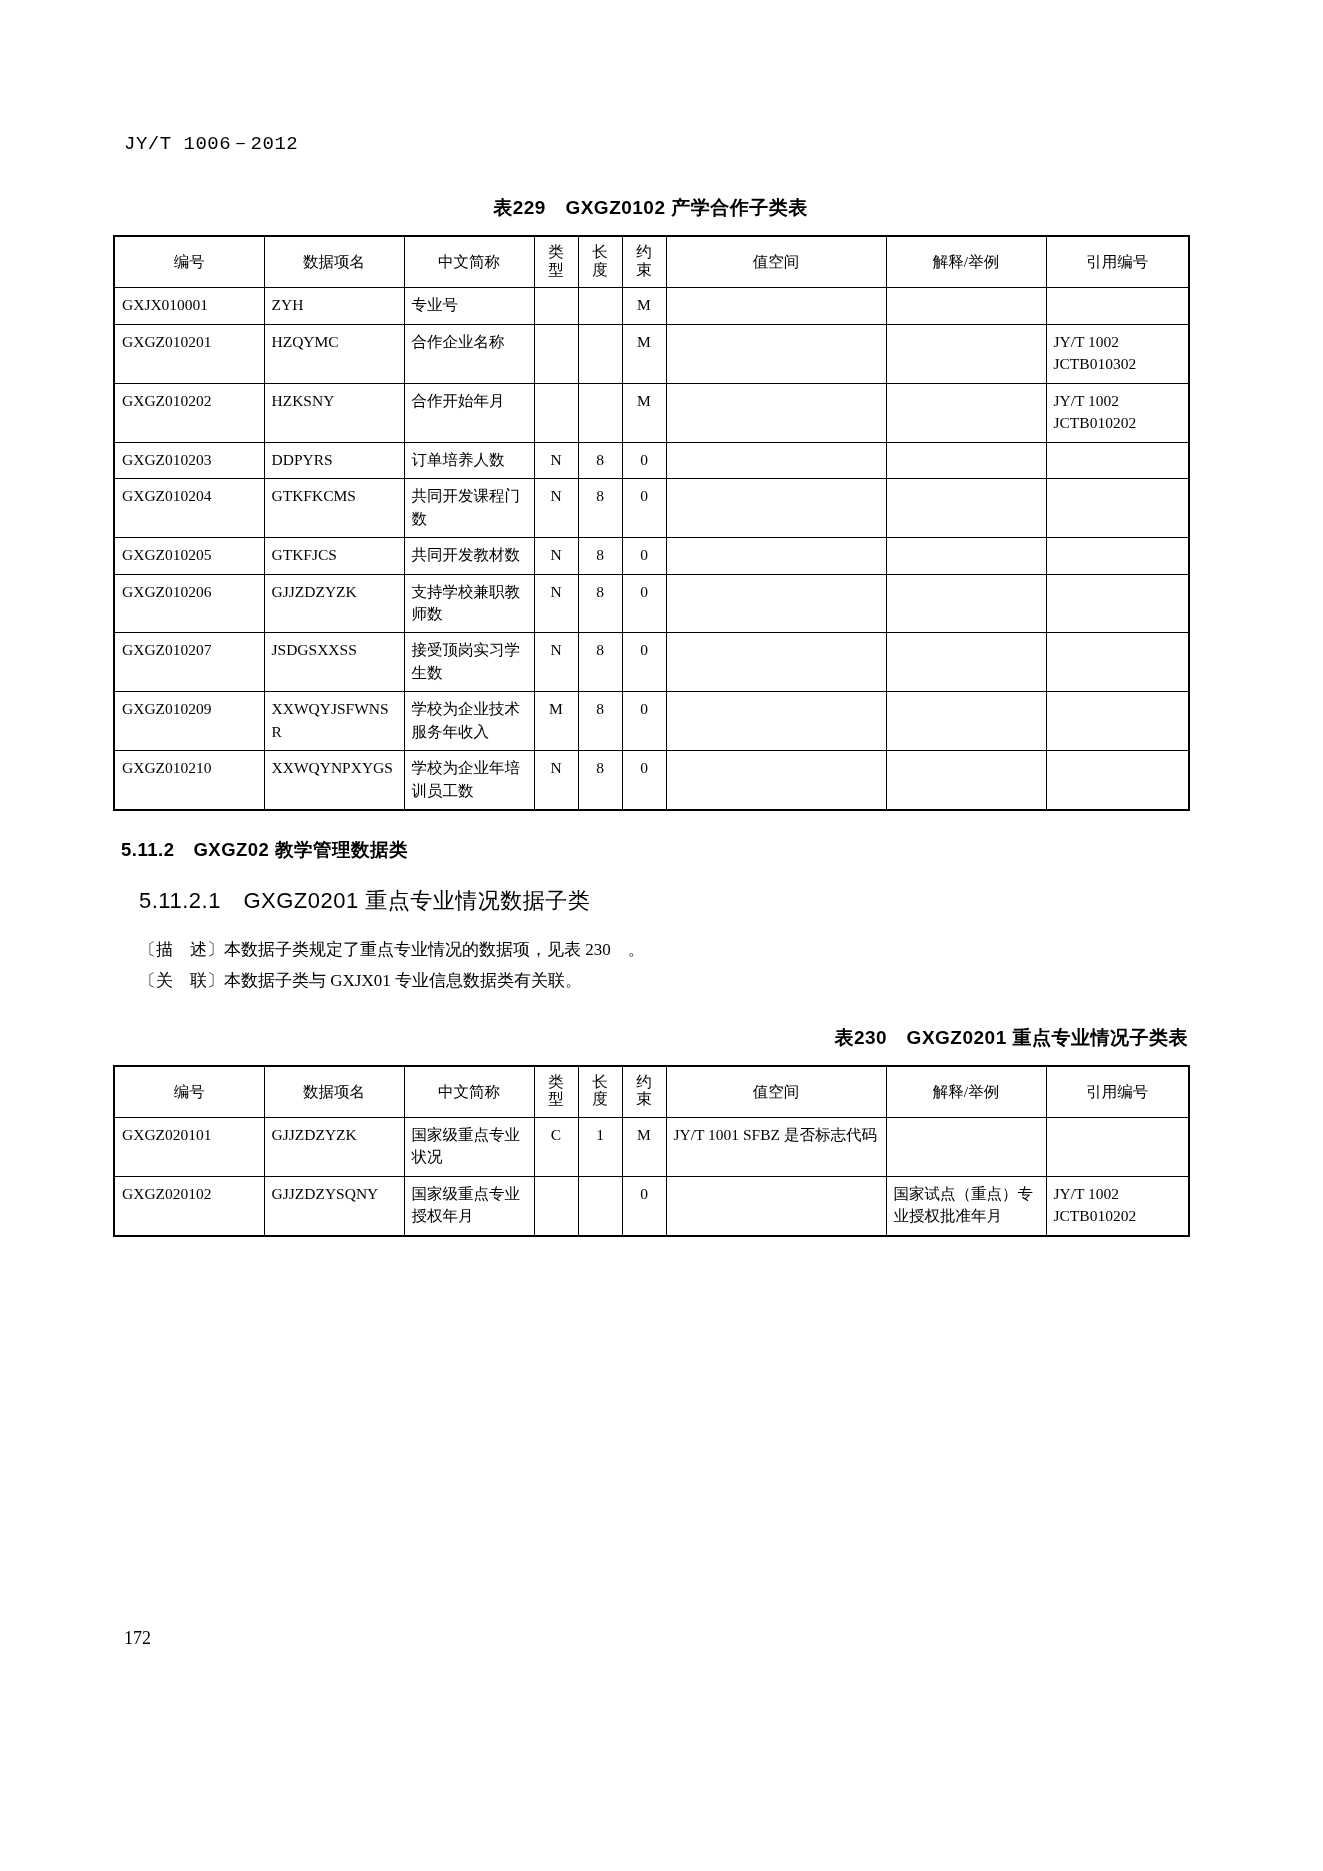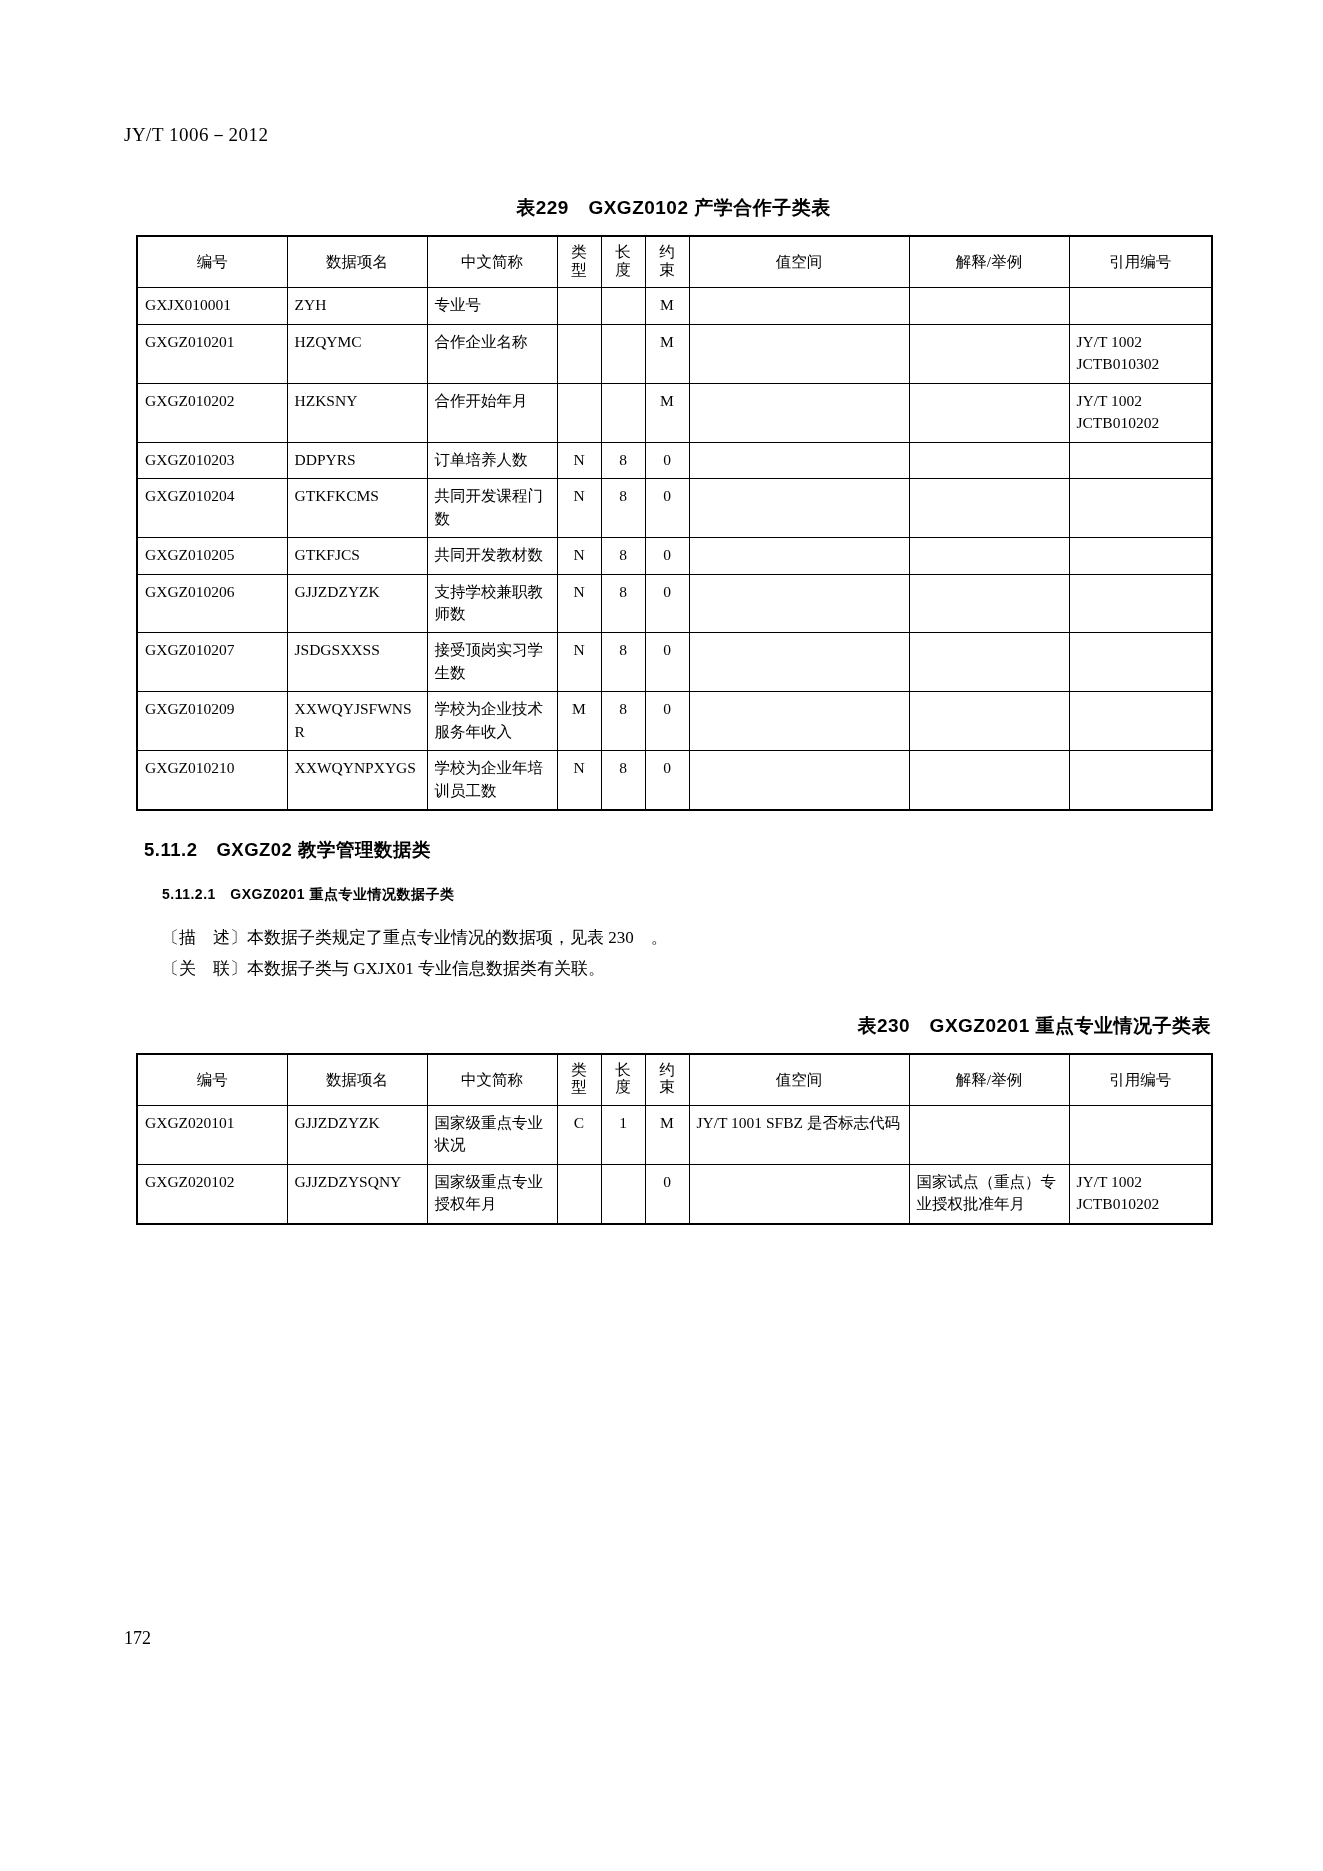--- a/index.html
+++ b/index.html
@@ -17,28 +17,28 @@
   .page {
     position: relative;
     width: 1323px;
     height: 1871px;
     box-sizing: border-box;
     padding: 0;
   }
   .header {
     position: absolute;
     left: 124px;
-    top: 122px;
-    font-family: Liberation Serif, serif;
+    top: 130px;
+    font-family: Liberation Mono, monospace;
     font-size: 19px;
     letter-spacing: 0.5px;
   }
   .content {
     position: absolute;
-    left: 136px;
+    left: 113px;
     top: 195px;
     width: 1075px;
   }
   .table-caption {
     text-align: center;
     font-family: "Liberation Sans", sans-serif;
     font-size: 19px;
     font-weight: bold;
     margin: 0 0 14px 0;
     letter-spacing: 0.5px;
@@ -83,22 +83,22 @@
   .cell-center { text-align: center; }
   .sec-h {
     font-family: "Liberation Sans", sans-serif;
     font-weight: bold;
     font-size: 18.5px;
     margin: 26px 0 0 8px;
     letter-spacing: 0.5px;
   }
   .sec-h2 {
     font-family: "Liberation Sans", sans-serif;
-    font-weight: bold;
-    font-size: 14px;
+    font-weight: normal;
+    font-size: 22px;
     margin: 24px 0 0 26px;
     letter-spacing: 0.5px;
   }
   .para {
     font-size: 17px;
     margin: 20px 0 0 26px;
     line-height: 1.6;
   }
   .para2 {
     font-size: 17px;

